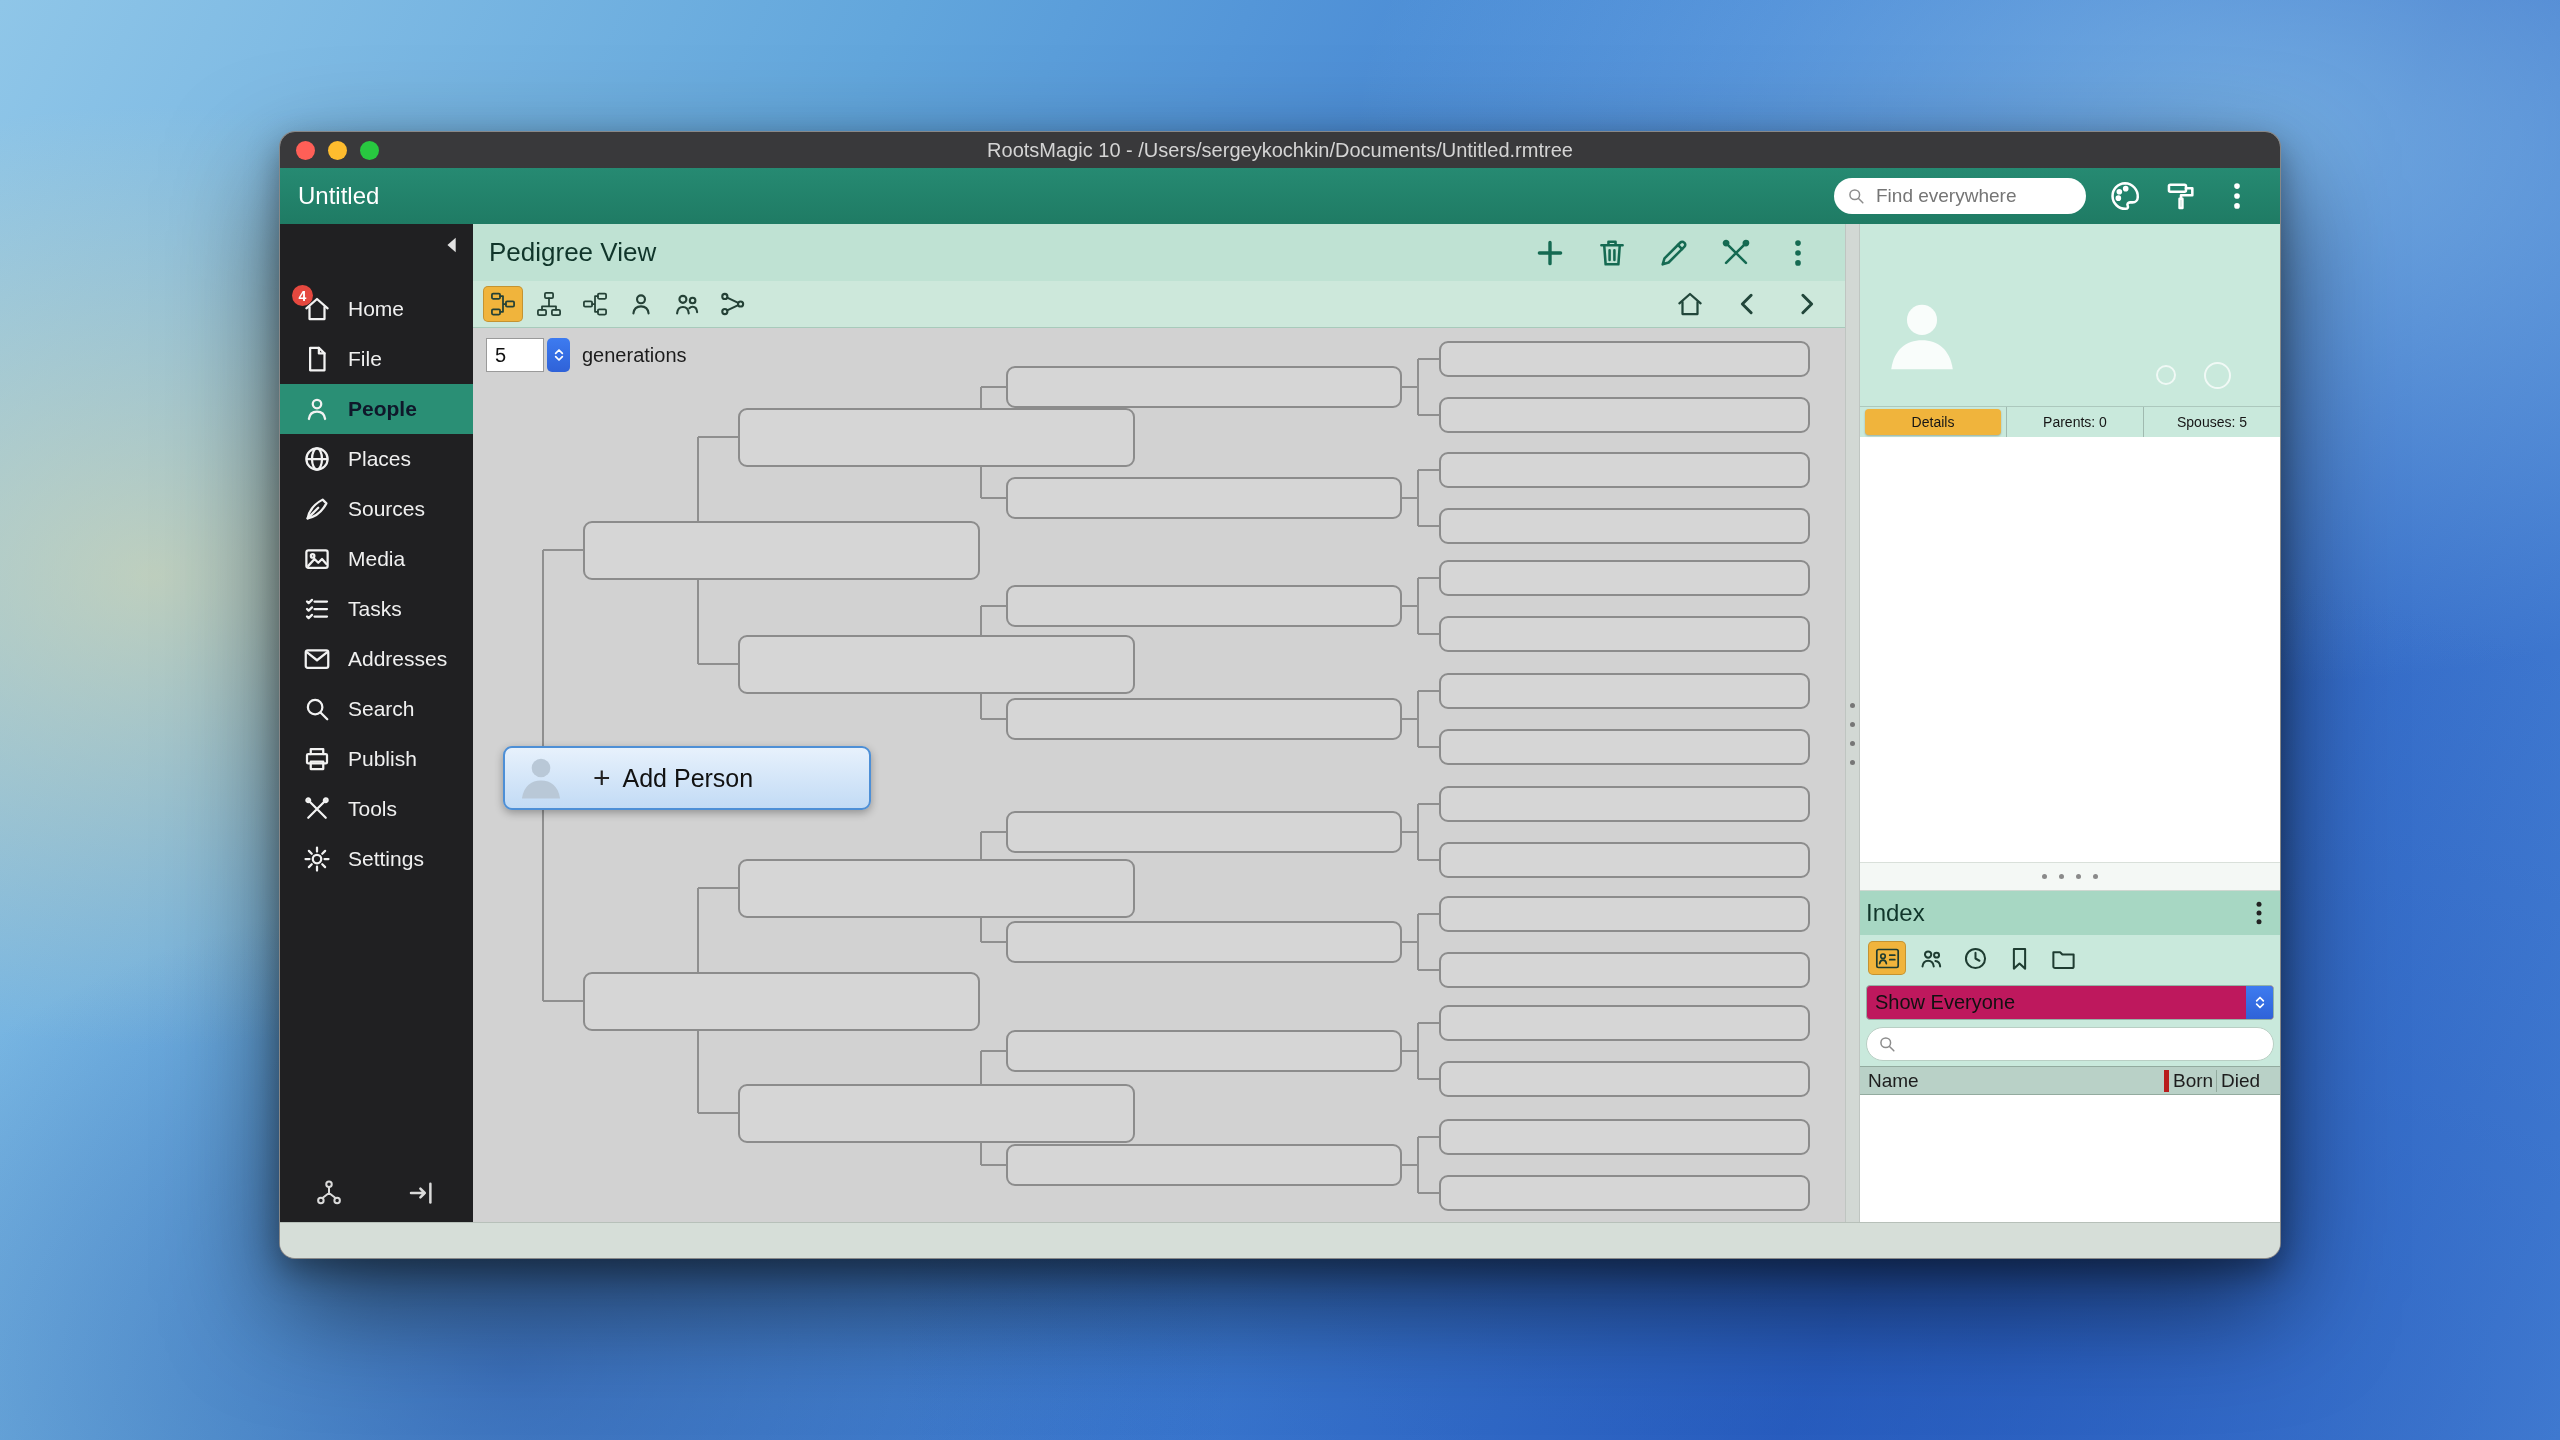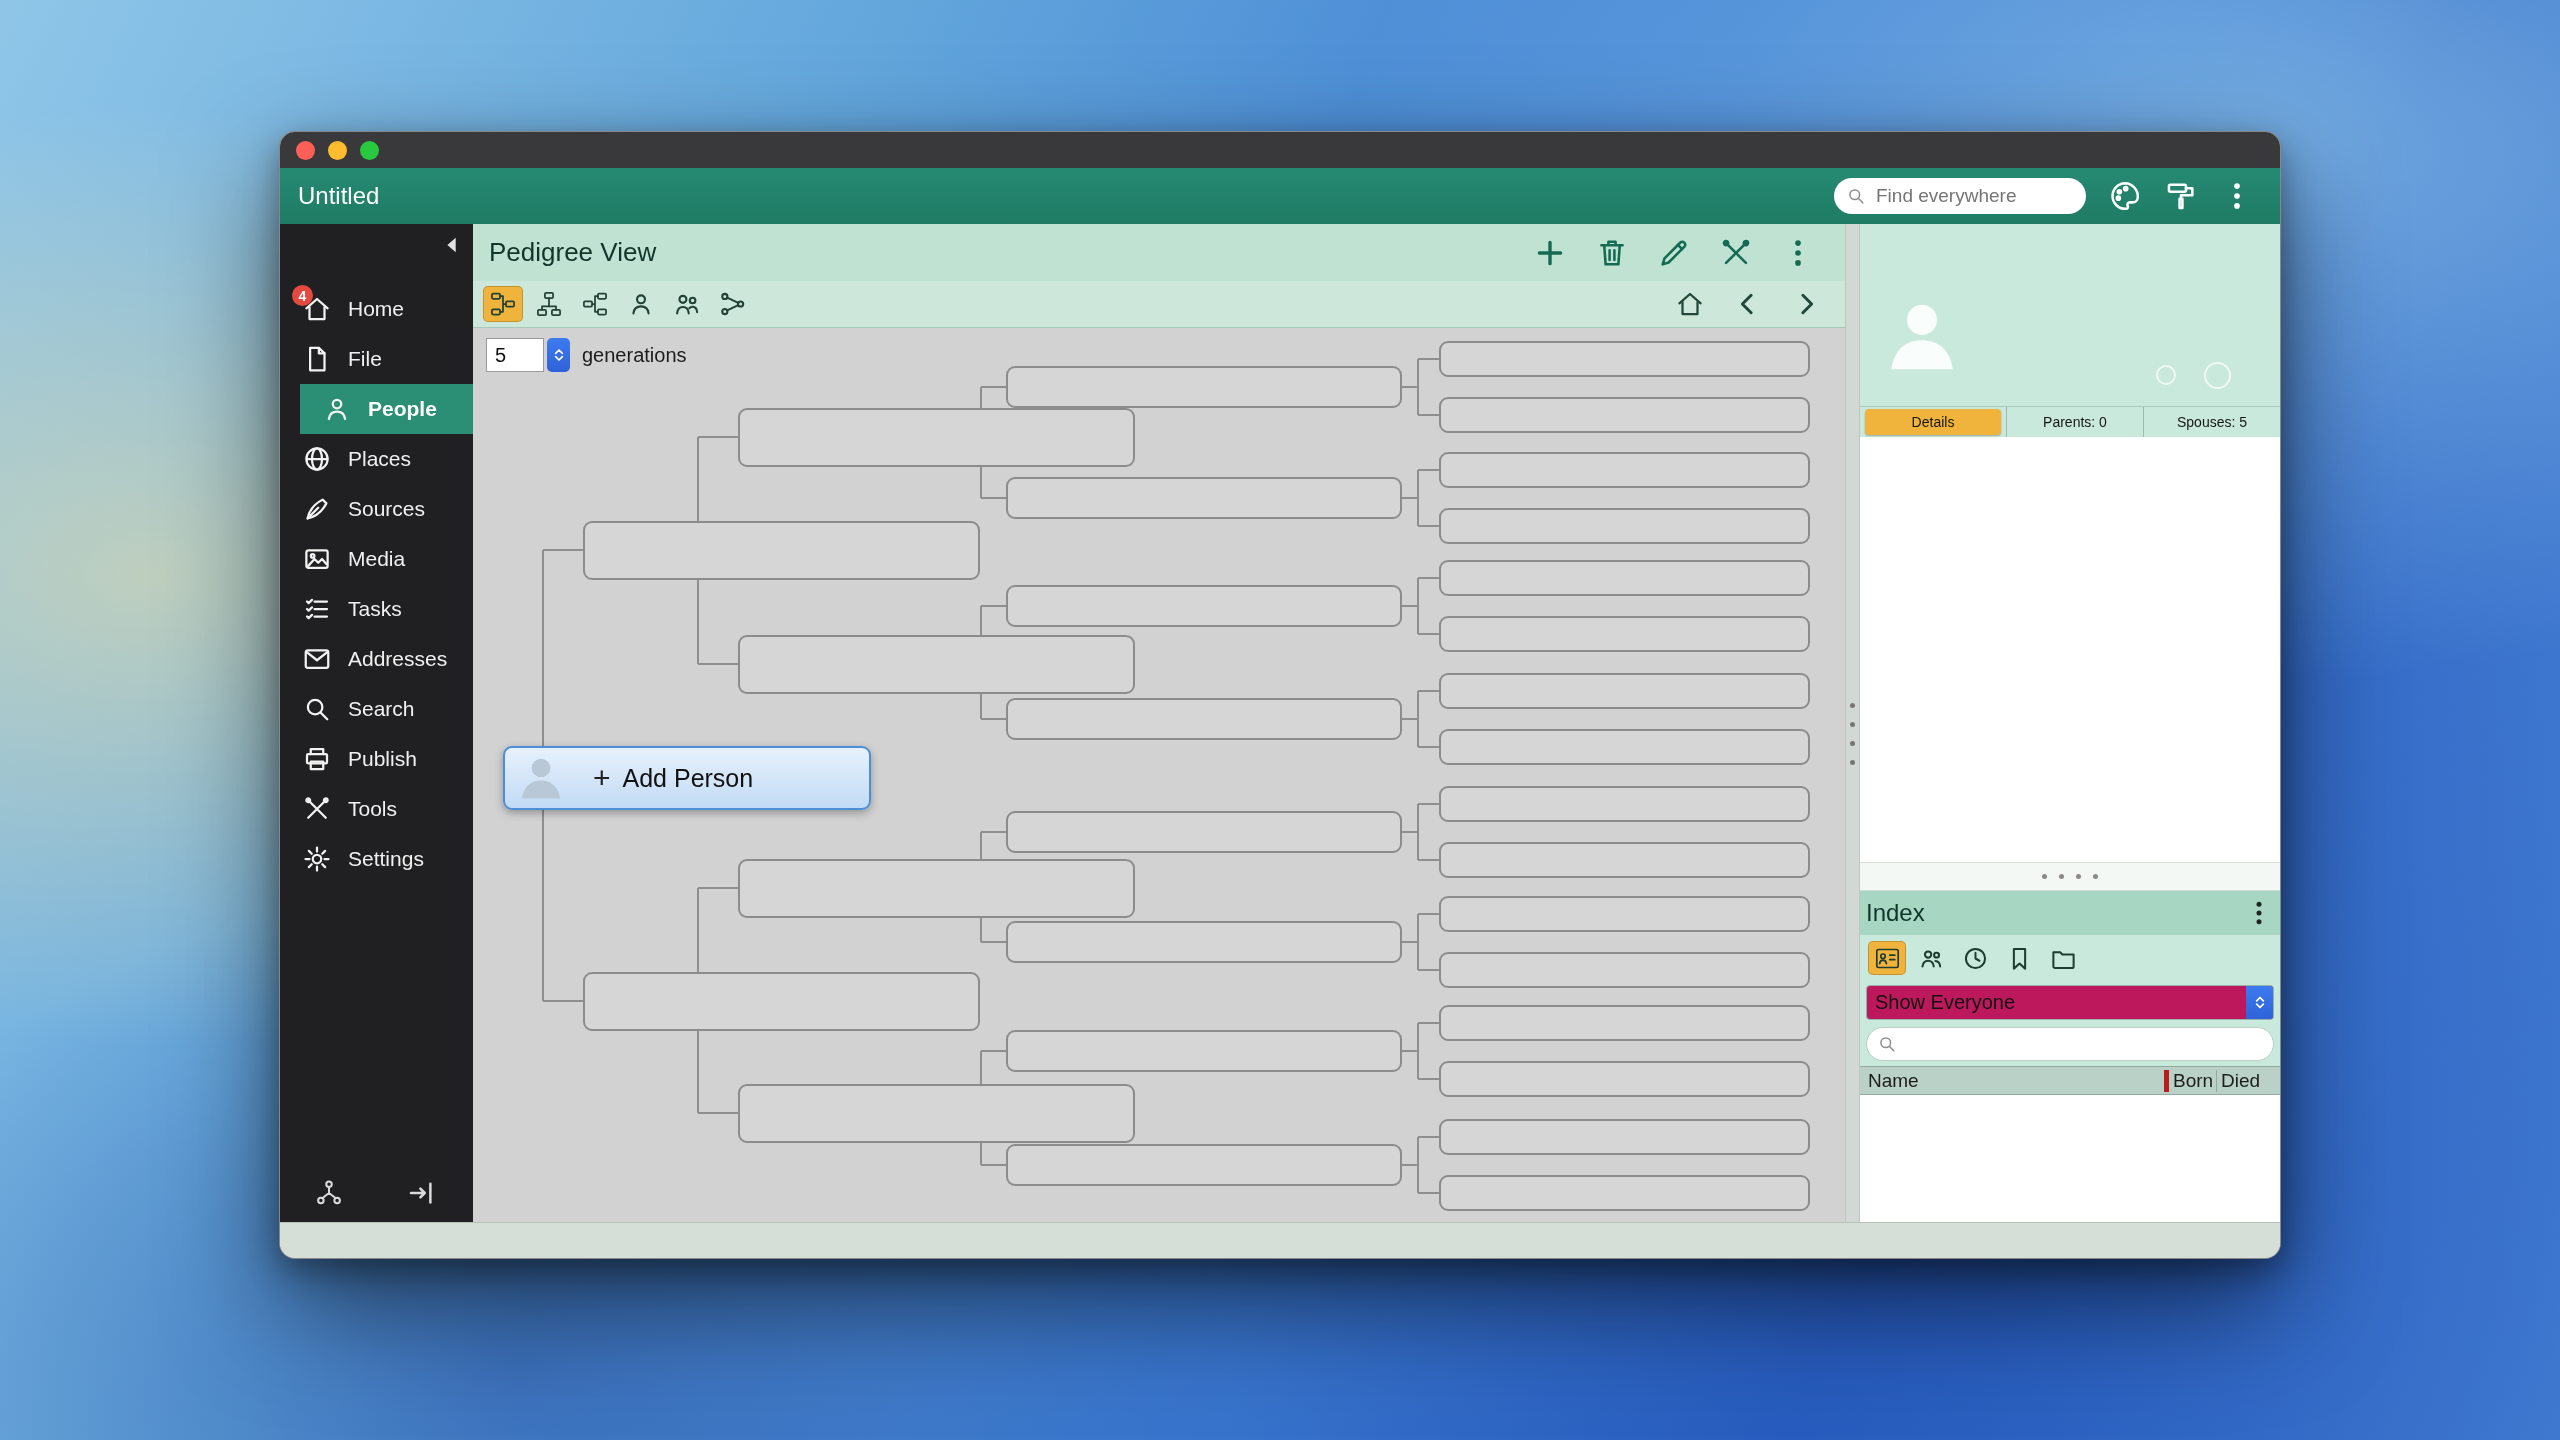--- a/index.html
+++ b/index.html
@@ -33,21 +33,21 @@
     font-family:"Liberation Sans",sans-serif;}
   .appbtns{display:flex;gap:22px;align-items:center;}
   .appbtns .ic{width:34px;height:34px;color:#fff;}
   
   .content{flex:1;display:flex;min-height:0;}
   
   .sidebar{flex:0 0 193px;background:#202022;position:relative;color:#ececec;}
   .collapse{position:absolute;top:10px;right:10px;width:22px;height:22px;color:#e2e2e2;}
   .nav{margin-top:60px;}
   .nav-item{height:50px;display:flex;align-items:center;padding-left:22px;gap:16px;font-size:21px;color:#f0f0f0;}
-  .nav-item.sel{background:#2a8f75;font-weight:bold;color:#ffffff;margin-left:20px;}
+  .nav-item.sel{background:#2a8f75;font-weight:bold;color:#0f172a;}
   .sic{width:30px;height:30px;color:#f2f2f2;position:relative;flex:0 0 auto;}
   .icwrap{position:relative;width:30px;height:30px;flex:0 0 auto;}
   .badge{position:absolute;top:-9px;left:-10px;min-width:21px;height:21px;border-radius:11px;
     background:var(--badge-red,#e5483f);color:#fff;font-size:14px;font-weight:bold;
     display:flex;align-items:center;justify-content:center;padding:0 4px;box-sizing:border-box;}
   .side-footer{position:absolute;bottom:14px;left:34px;display:flex;gap:62px;}
   .side-footer .ic{width:30px;height:30px;color:#dadada;}
   
   .main{flex:1;display:flex;flex-direction:column;min-width:0;}
   .ped-header{flex:0 0 57px;background:var(--teal-light,#bfe2d3);display:flex;align-items:center;
@@ -139,20 +139,21 @@
 
 <div class="desktop">
   <div class="window">
 
     <div class="titlebar">
       <div class="lights">
         <span class="light red"></span>
         <span class="light yellow"></span>
         <span class="light green"></span>
       </div>
+      <div class="wtitle">RootsMagic 10 - /Users/sergeykochkin/Documents/Untitled.rmtree</div>
     </div>
 
     <div class="appheader">
       <div class="filename">Untitled</div>
       <div class="spacer"></div>
       <label class="searchpill">
         <span class="ic-sm">
             <svg viewBox="0 0 24 24" fill="none" stroke="currentColor" stroke-width="1.8" stroke-linecap="round" stroke-linejoin="round">
               <circle cx="10.5" cy="10.5" r="5.8"></circle>
               <path d="m15 15 5.2 5.2"></path>

